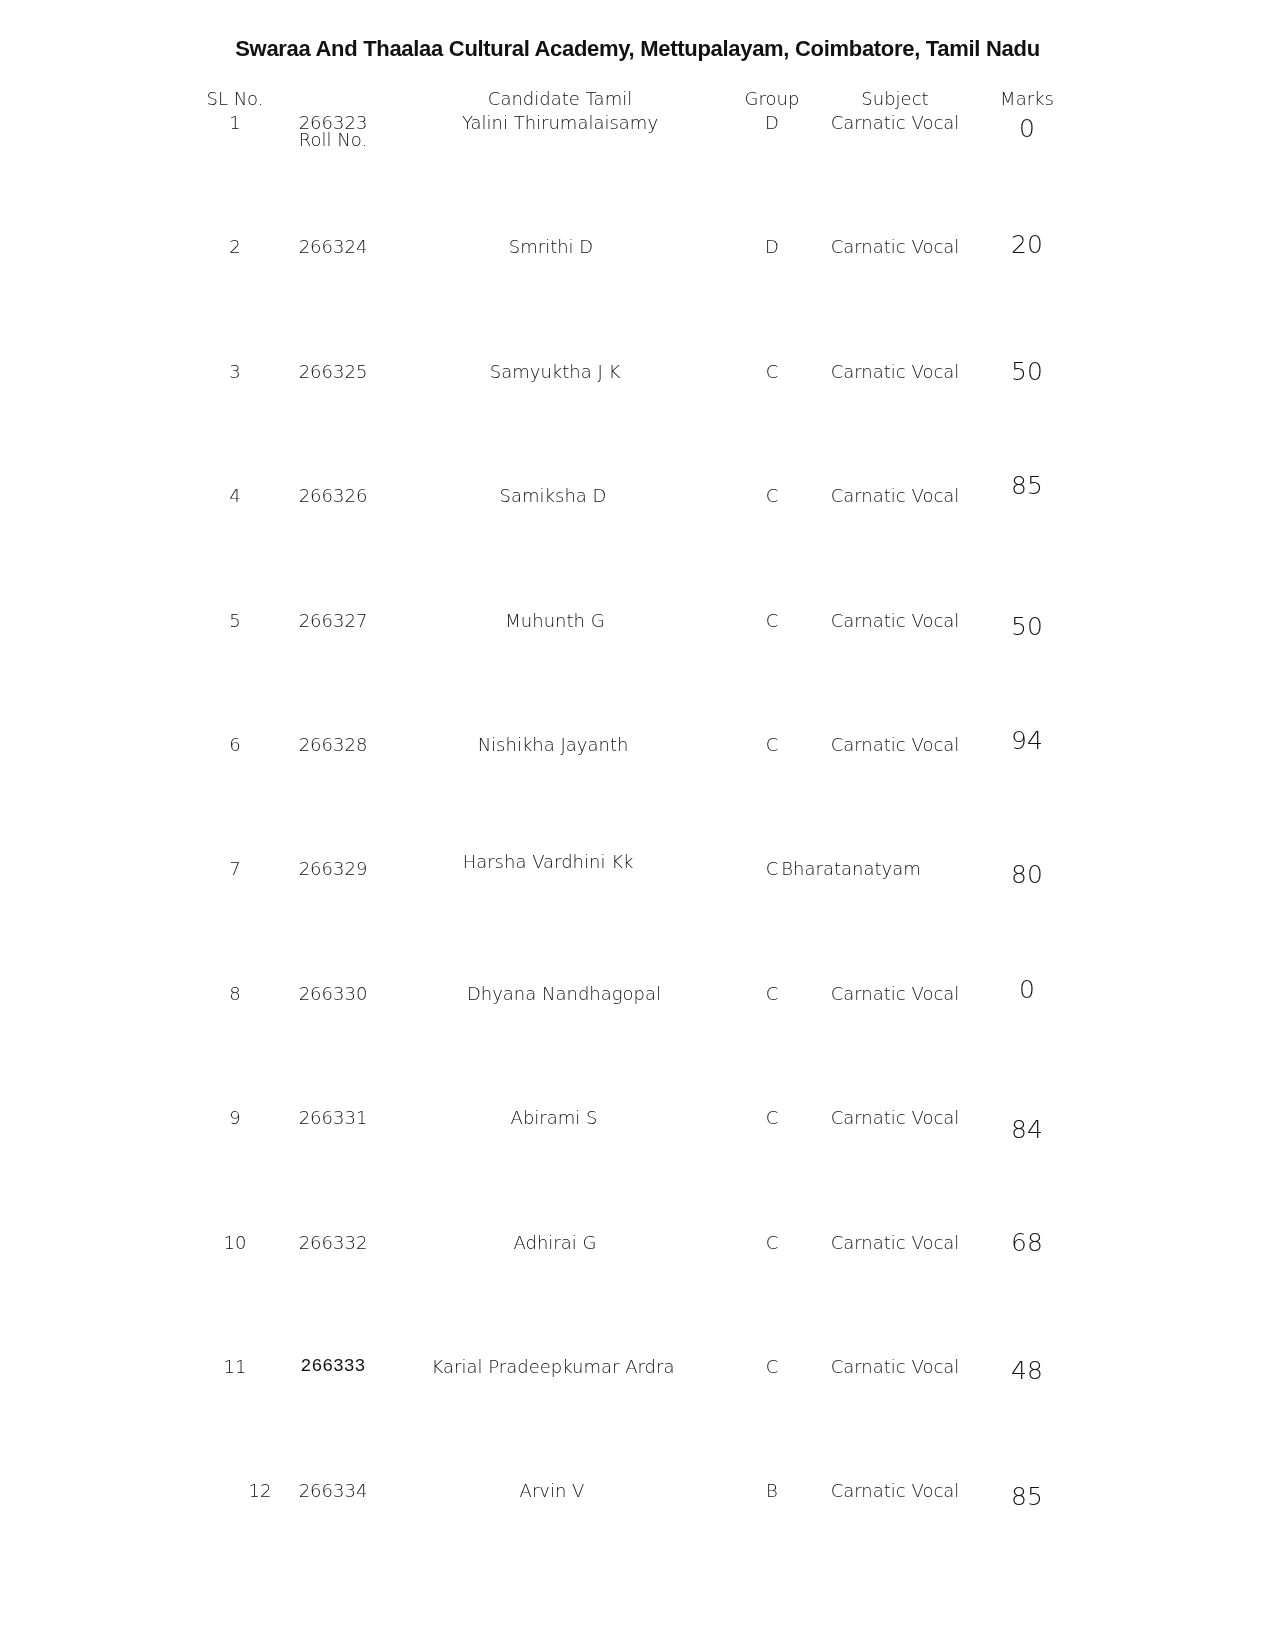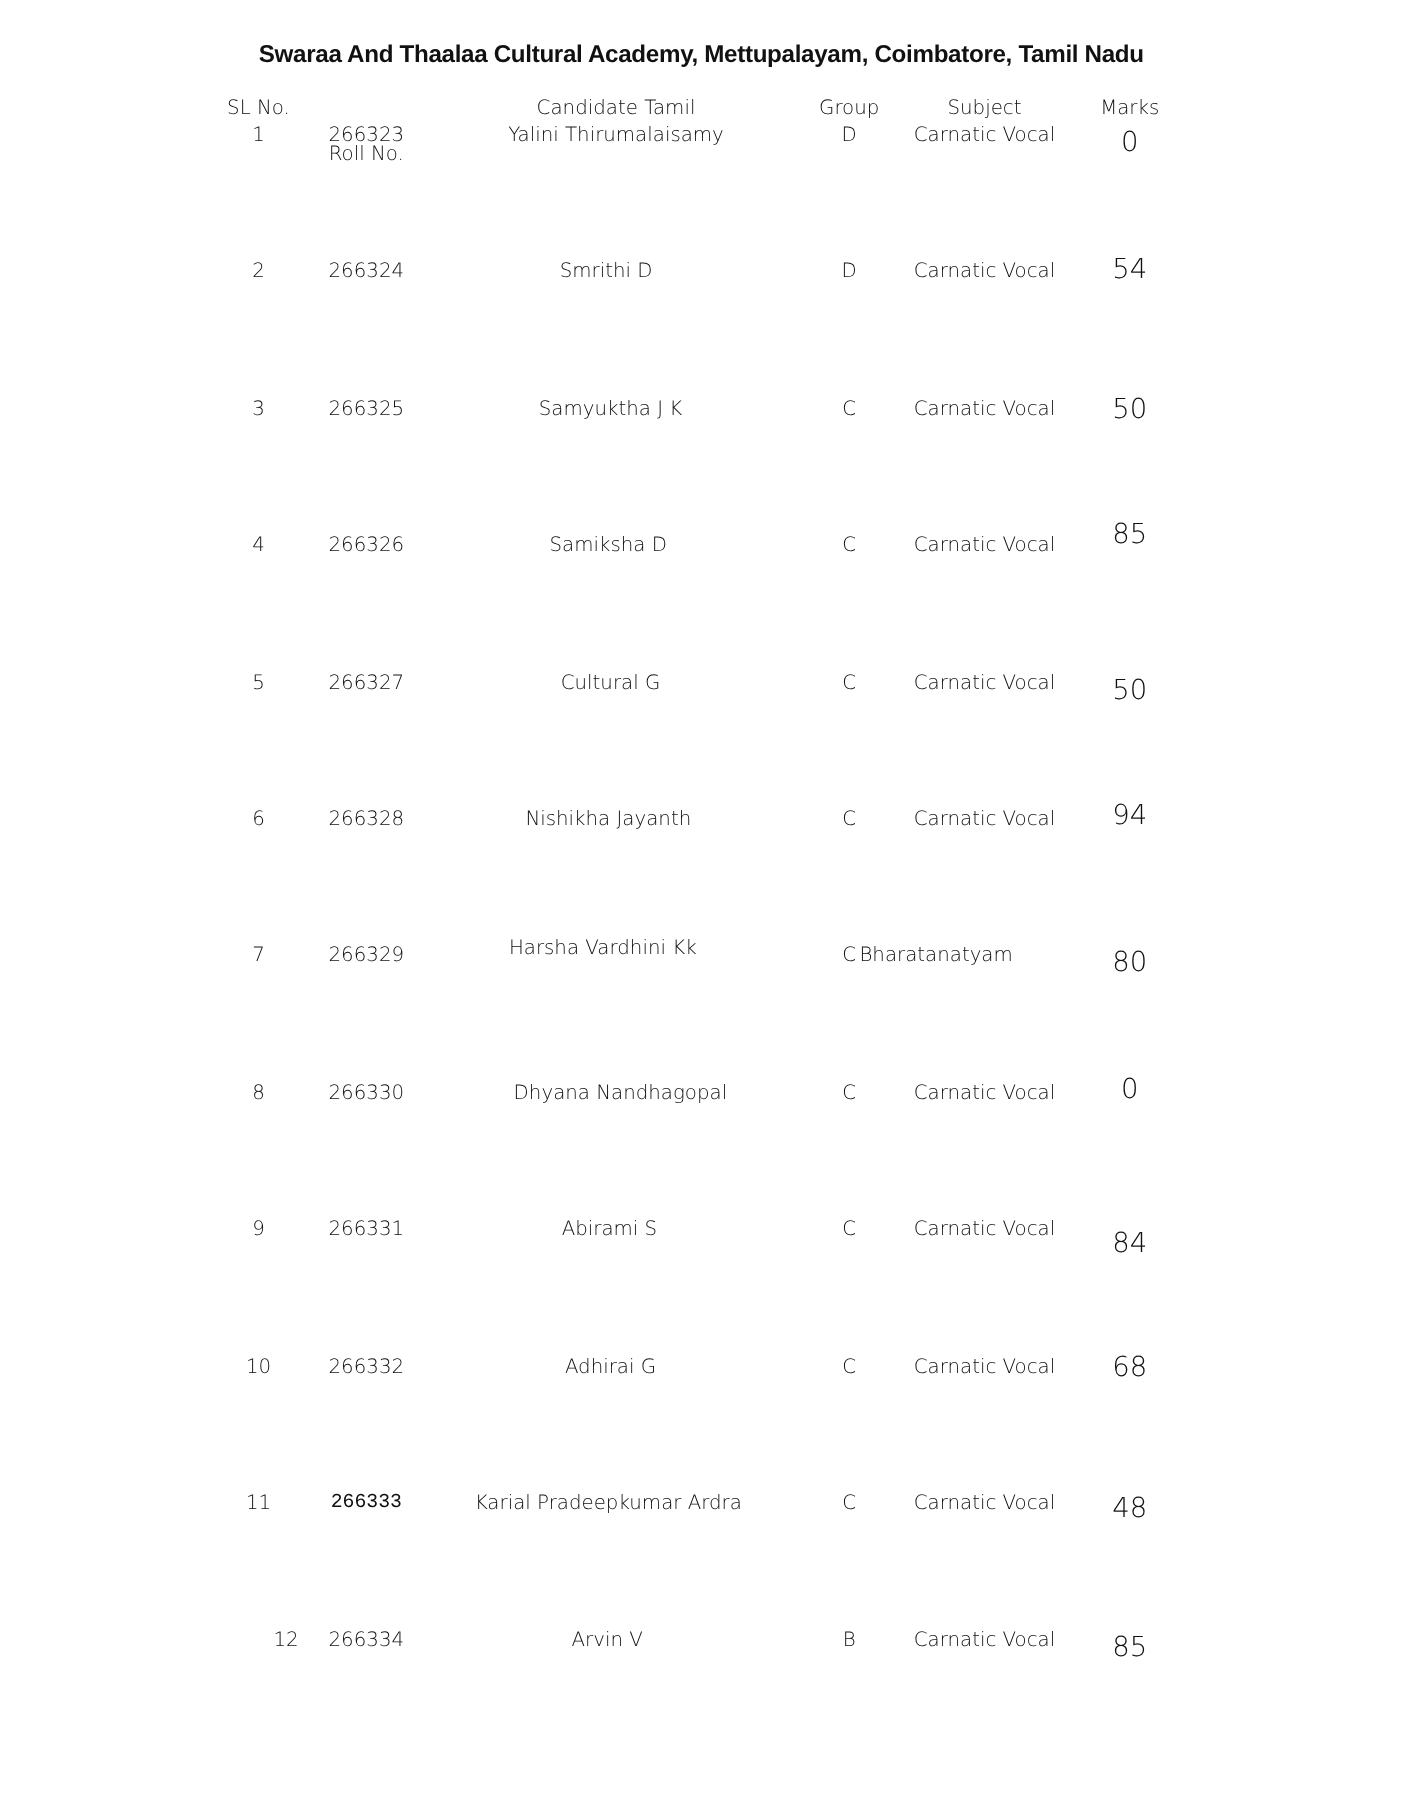--- a/index.html
+++ b/index.html
@@ -24,36 +24,36 @@
       <div class="cell" style="left: 333px; top: 112px;">266323</div>
       <div class="cell" style="left: 560px; top: 112px;">Yalini Thirumalaisamy</div>
       <div class="cell" style="left: 772px; top: 112px;">D</div>
       <div class="cell" style="left: 895px; top: 112px;">Carnatic Vocal</div>
       <div class="cell mark" style="left: 1027px; top: 114px;">0</div>
       <div class="cell" style="left: 235px; top: 236.4px;">2</div>
       <div class="cell" style="left: 333px; top: 236.4px;">266324</div>
       <div class="cell" style="left: 551px; top: 236.4px;">Smrithi D</div>
       <div class="cell" style="left: 772px; top: 236.4px;">D</div>
       <div class="cell" style="left: 895px; top: 236.4px;">Carnatic Vocal</div>
-      <div class="cell mark" style="left: 1027px; top: 230.4px;">54</div>
+      <div class="cell mark" style="left: 1027px; top: 230.4px;">20</div>
       <div class="cell" style="left: 235px; top: 360.8px;">3</div>
       <div class="cell" style="left: 333px; top: 360.8px;">266325</div>
       <div class="cell" style="left: 555px; top: 360.8px;">Samyuktha J K</div>
       <div class="cell" style="left: 772px; top: 360.8px;">C</div>
       <div class="cell" style="left: 895px; top: 360.8px;">Carnatic Vocal</div>
       <div class="cell mark" style="left: 1027px; top: 356.8px;">50</div>
       <div class="cell" style="left: 235px; top: 485.2px;">4</div>
       <div class="cell" style="left: 333px; top: 485.2px;">266326</div>
       <div class="cell" style="left: 553px; top: 485.2px;">Samiksha D</div>
       <div class="cell" style="left: 772px; top: 485.2px;">C</div>
       <div class="cell" style="left: 895px; top: 485.2px;">Carnatic Vocal</div>
       <div class="cell mark" style="left: 1027px; top: 471.2px;">85</div>
       <div class="cell" style="left: 235px; top: 609.6px;">5</div>
       <div class="cell" style="left: 333px; top: 609.6px;">266327</div>
-      <div class="cell" style="left: 555px; top: 609.6px;">Cultural G</div>
+      <div class="cell" style="left: 555px; top: 609.6px;">Muhunth G</div>
       <div class="cell" style="left: 772px; top: 609.6px;">C</div>
       <div class="cell" style="left: 895px; top: 609.6px;">Carnatic Vocal</div>
       <div class="cell mark" style="left: 1027px; top: 611.6px;">50</div>
       <div class="cell" style="left: 235px; top: 734px;">6</div>
       <div class="cell" style="left: 333px; top: 734px;">266328</div>
       <div class="cell" style="left: 553px; top: 734px;">Nishikha Jayanth</div>
       <div class="cell" style="left: 772px; top: 734px;">C</div>
       <div class="cell" style="left: 895px; top: 734px;">Carnatic Vocal</div>
       <div class="cell mark" style="left: 1027px; top: 726px;">94</div>
       <div class="cell" style="left: 235px; top: 858.4px;">7</div>

